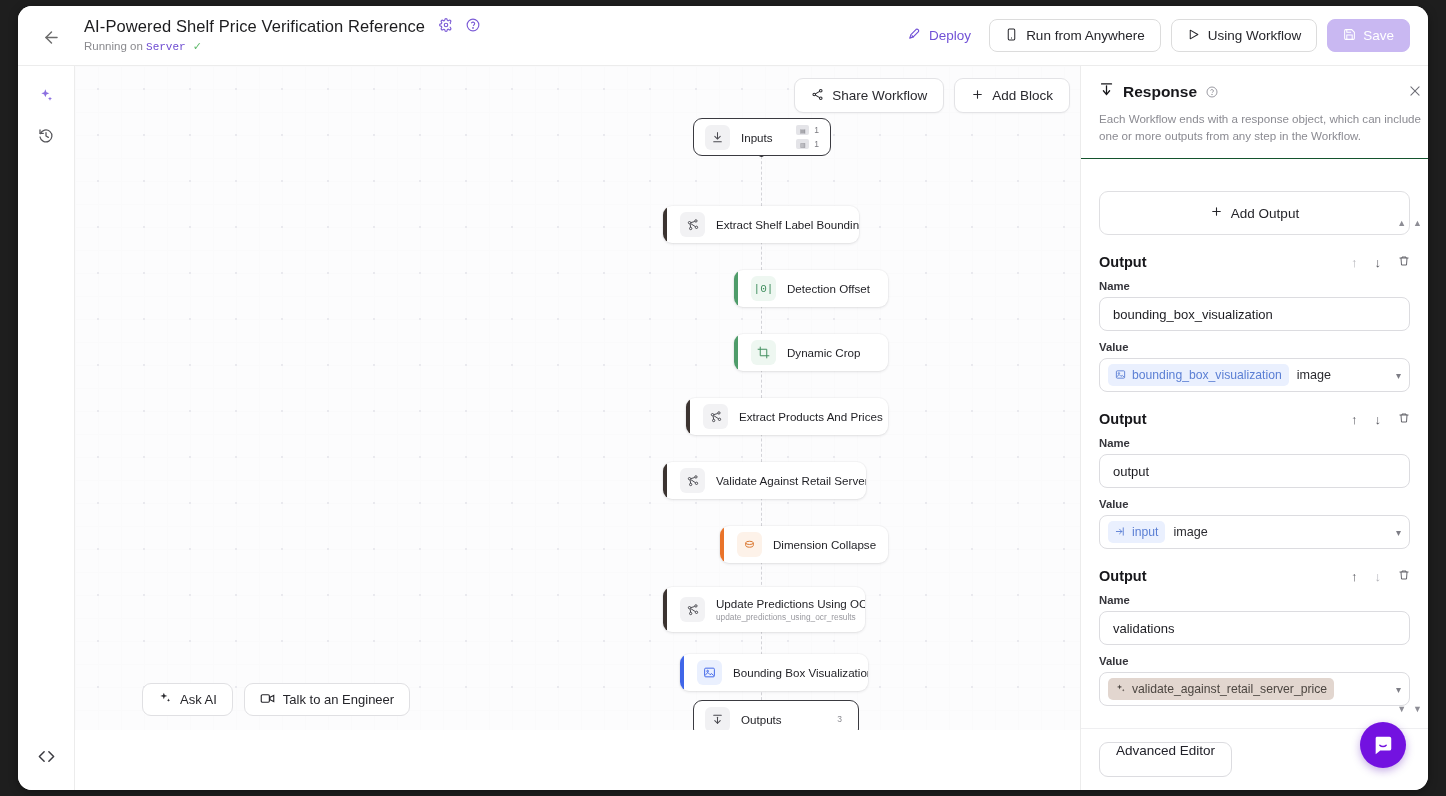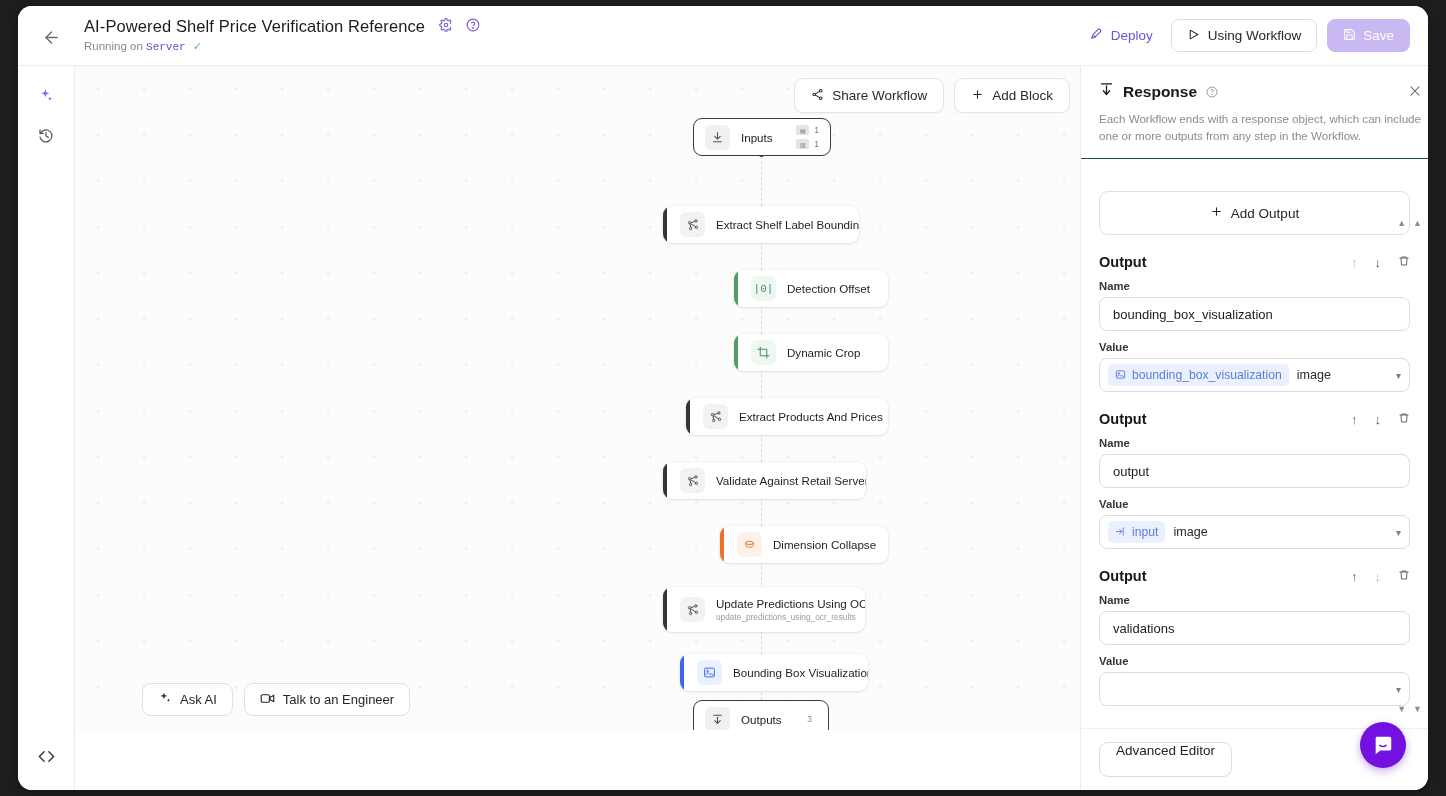--- a/index.html
+++ b/index.html
@@ -299,20 +299,29 @@
         <span>
           <svg width="14" height="14" viewBox="0 0 24 24" fill="none" stroke="currentColor" stroke-width="2" stroke-linecap="round" stroke-linejoin="round">
               <path d="M5 13l-2 6 6-2 9-9a3 3 0 0 0-4-4z"></path>
               <path d="M9 17l-2-2"></path>
             </svg>
         </span>
         <span>Deploy</span>
       </div>
       <div class="btn">
         <span>
+          <svg width="13" height="13" viewBox="0 0 24 24" fill="none" stroke="currentColor" stroke-width="1.9">
+              <rect x="6" y="2" width="12" height="20" rx="2"></rect>
+              <line x1="11" y1="18.5" x2="13" y2="18.5"></line>
+            </svg>
+        </span>
+        <span>Run from Anywhere</span>
+      </div>
+      <div class="btn">
+        <span>
           <svg width="13" height="13" viewBox="0 0 24 24" fill="none" stroke="currentColor" stroke-width="1.9" stroke-linejoin="round">
               <polygon points="6,4 20,12 6,20"></polygon>
             </svg>
         </span>
         <span>Using Workflow</span>
       </div>
       <div class="btn save">
         <span>
           <svg width="13" height="13" viewBox="0 0 24 24" fill="none" stroke="currentColor" stroke-width="1.9">
               <path d="M19 21H5a2 2 0 0 1-2-2V5a2 2 0 0 1 2-2h11l5 5v11a2 2 0 0 1-2 2z"></path>
@@ -524,21 +533,21 @@
               <rect x="3" y="4" width="18" height="16" rx="2"></rect>
               <circle cx="8.5" cy="9.5" r="1.6"></circle>
               <path d="M4 17l5-5 4 4 3-2 4 4"></path>
             </svg>
         </div>
         <div class="txt">
             <div class="nm">Bounding Box Visualization</div>
           </div>
       </div>
 
-      <div class="node io" style="left:618px;top:634px;width:136px;height:38px;">
+      <div class="node io" style="left:618px;top:634px;width:166px;height:38px;">
         <div class="ibox">
           <svg width="13" height="13" viewBox="0 0 24 24" fill="none" stroke="currentColor" stroke-width="1.9" stroke-linecap="round">
               <line x1="5" y1="4" x2="19" y2="4"></line>
               <line x1="12" y1="8" x2="12" y2="19"></line>
               <polyline points="7,14 12,19 17,14"></polyline>
             </svg>
         </div>
         <div class="txt">
             <div class="nm">Outputs</div>
           </div>
@@ -688,20 +697,29 @@
                   <path d="M8 6V4h8v2"></path>
                   <path d="M6 6l1 14h10l1-14"></path>
                 </svg>
             </span>
           </div>
         </div>
         <div class="fld-label">Name</div>
         <input class="inp" value="validations" style="">
         <div class="fld-label">Value</div>
         <div class="val-box">
+          <span class="chip tan">
+            <span class="cico">
+              <svg width="11" height="11" viewBox="0 0 24 24" fill="currentColor">
+                  <path d="M10 3l1.5 4L16 8.5 11.5 10 10 14 8.5 10 4 8.5 8.5 7z"></path>
+                  <path d="M18 13l.8 1.9 1.9.8-1.9.8-.8 1.9-.8-1.9-1.9-.8 1.9-.8z"></path>
+                </svg>
+            </span>
+            <span>validate_against_retail_server_price</span>
+          </span>
           <span class="val-extra"></span>
           <span class="val-caret">▾</span>
         </div>
       </div>
     </div>
 
     <div class="sb-arrows" style="top:152px;">
       <span>▲</span>
         <span>▲</span>
     </div>

